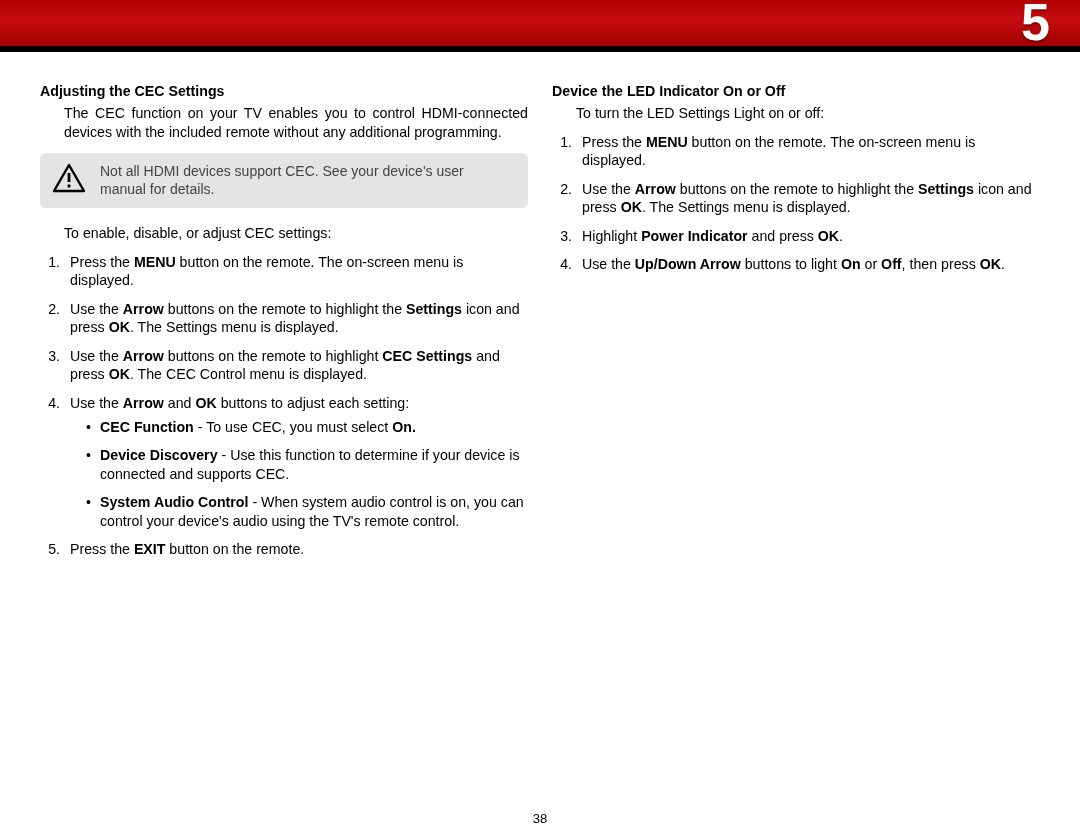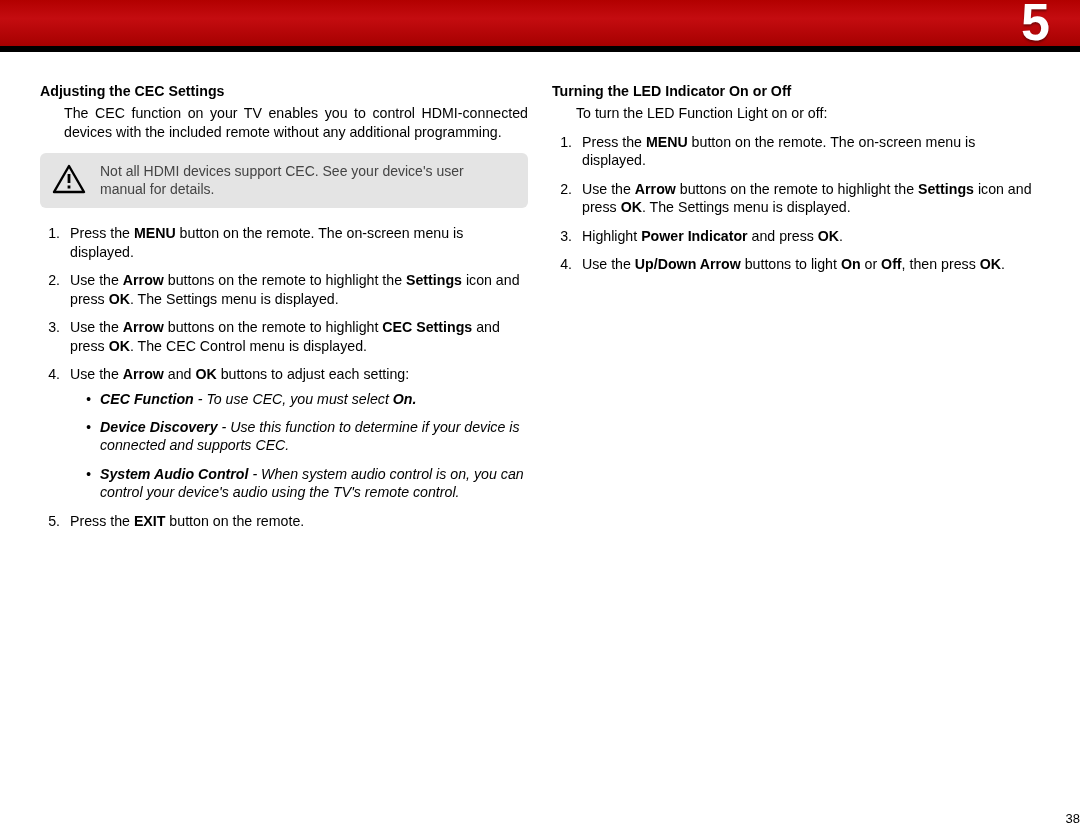--- a/index.html
+++ b/index.html
@@ -28,40 +28,39 @@
     padding: 30px 40px 0 40px;
     column-gap: 24px;
   }
   .col { width: 50%; font-size: 14.2px; line-height: 1.30; }
   .section-title { font-weight: 700; margin-bottom: 4px; display: block; }
   p { margin-bottom: 10px; margin-left: 24px; }
   .justify { text-align: justify; text-justify: inter-word; }
   ol { list-style-position: outside; padding-left: 24px; margin-bottom: 10px; }
   ol > li { padding-left: 6px; margin-bottom: 10px; }
   ul { list-style: none; padding-left: 16px; margin-top: 6px; }
-  ul > li { position: relative; padding-left: 14px; margin-bottom: 10px; font-style: italic; }
+  ul > li { position: relative; padding-left: 14px; margin-bottom: 10px; }
   ul > li::before { content: "•"; position: absolute; left: 0; top: 0; }
   .callout {
     background: #e4e4e4;
     border-radius: 6px;
     padding: 10px 16px 10px 12px;
     display: flex;
-    align-items: center;
     column-gap: 14px;
     margin: 12px 0 16px 0;
     color: #444;
   }
   .callout .icon { flex: 0 0 auto; }
   .callout .text { flex: 1 1 auto; font-size: 14px; line-height: 1.25; }
   .page-number {
     position: absolute;
     bottom: 8px;
     left: 0;
     width: 100%;
-    text-align: right;
+    text-align: center;
     font-size: 13px;
   }
   b { font-weight: 700; }
 </style>
 </head>
 <body>
 <div class="page">
 
   <div class="header-band">
     <div class="chapter-number">5</div>
@@ -78,39 +77,40 @@
         <span class="icon">
           <svg width="34" height="30" viewBox="0 0 34 30">
             <path d="M17 2 L32 28 L2 28 Z" fill="none" stroke="#000" stroke-width="2.4" stroke-linejoin="round"></path>
             <rect x="15.6" y="10" width="2.8" height="9" fill="#000"></rect>
             <rect x="15.6" y="21.5" width="2.8" height="3" fill="#000"></rect>
           </svg>
         </span>
         <span class="text">Not all HDMI devices support CEC. See your device's user manual for details.</span>
       </div>
 
+      <p>To enable, disable, or adjust CEC settings:</p>
 
       <ol>
         <li><span>Press the </span><b>MENU</b><span> button on the remote. The on-screen menu is displayed.</span></li>
         <li><span>Use the </span><b>Arrow</b><span> buttons on the remote to highlight the </span><b>Settings</b><span> icon and press </span><b>OK</b><span>. The Settings menu is displayed.</span></li>
         <li><span>Use the </span><b>Arrow</b><span> buttons on the remote to highlight </span><b>CEC Settings</b><span> and press </span><b>OK</b><span>. The CEC Control menu is displayed.</span></li>
         <li><span>Use the </span><b>Arrow</b><span> and </span><b>OK</b><span> buttons to adjust each setting:</span>
           <ul>
             <li><b>CEC Function</b><span> - To use CEC, you must select </span><b>On.</b></li>
             <li><b>Device Discovery</b><span> - Use this function to determine if your device is connected and supports CEC.</span></li>
             <li><b>System Audio Control</b><span> - When system audio control is on, you can control your device's audio using the TV's remote control.</span></li>
           </ul>
         </li>
         <li><span>Press the </span><b>EXIT</b><span> button on the remote.</span></li>
       </ol>
     </div>
 
     <div class="col">
-      <span class="section-title">Turning the LED Indicator On or Off</span>
-      <p>To turn the LED Function Light on or off:</p>
+      <span class="section-title">Device the LED Indicator On or Off</span>
+      <p>To turn the LED Settings Light on or off:</p>
       <ol>
         <li><span>Press the </span><b>MENU</b><span> button on the remote. The on-screen menu is displayed.</span></li>
         <li><span>Use the </span><b>Arrow</b><span> buttons on the remote to highlight the </span><b>Settings</b><span> icon and press </span><b>OK</b><span>. The Settings menu is displayed.</span></li>
         <li><span>Highlight </span><b>Power Indicator</b><span> and press </span><b>OK</b><span>.</span></li>
         <li><span>Use the </span><b>Up/Down Arrow</b><span> buttons to light </span><b>On</b><span> or </span><b>Off</b><span>, then press </span><b>OK</b><span>.</span></li>
       </ol>
     </div>
   </div>
 
   <div class="page-number">38</div>

